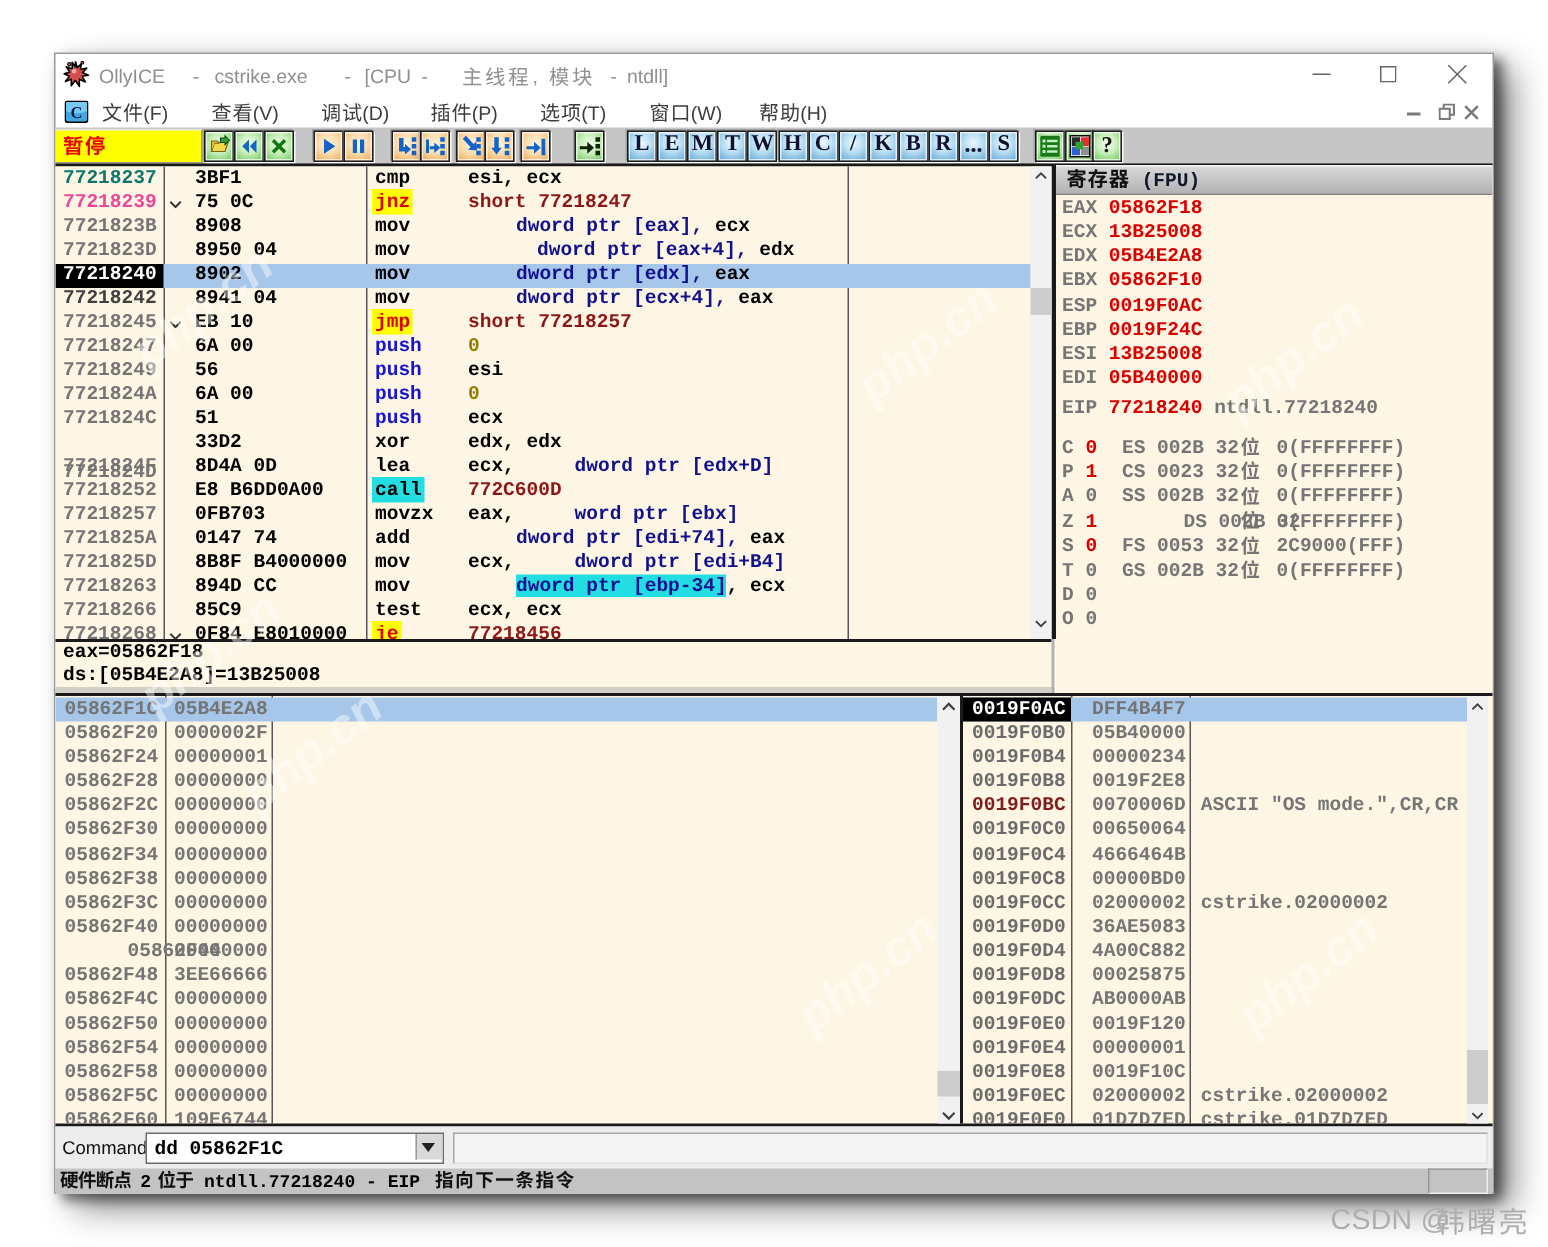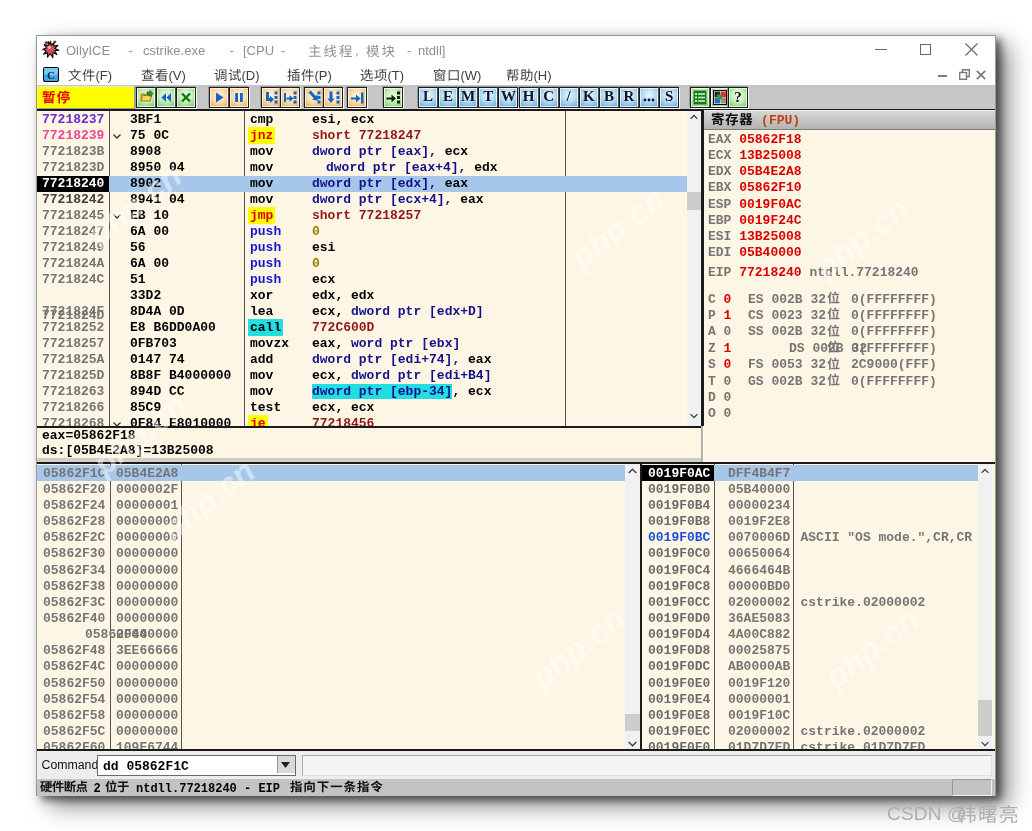--- a/index.html
+++ b/index.html
@@ -1,21 +1,21 @@
 <!DOCTYPE html>
 <html><head><meta charset="utf-8"><style>
 html,body{margin:0;padding:0;background:#fff;}
 #page{position:relative;width:1032px;height:831px;overflow:hidden;background:#fff;
  font-family:"Liberation Sans",sans-serif;}
 .mono{font-family:"Liberation Mono",monospace;font-weight:bold;font-size:13px;white-space:pre;}
 .m12{font-family:"Liberation Mono",monospace;font-weight:bold;font-size:12px;white-space:pre;}
 .abs{position:absolute;}
 .gray{color:#757575;}
 .red{color:#d90000;}
-.navy{color:#11118e;}
+.navy{color:#11118e;margin-left:32px;}
 .mar{color:#8f1616;}
 .oli{color:#977d00;}
 .blu{color:#1414d2;}
 .btn{position:absolute;border:1px solid #1c1c1c;box-shadow:inset 0 0 0 1px rgba(255,255,255,.75),1px 1px 0 rgba(255,255,255,.9),-1px -1px 0 rgba(120,120,120,.5);}
 .letterbtn{background:radial-gradient(circle at 50% 38%,#eef8fe 0%,#b5ddf2 45%,#5ea3d4 100%);
  font-family:"Liberation Serif",serif;font-weight:bold;font-size:15px;color:#101030;
  text-align:center;line-height:17.5px;}
 .greenbtn{background:radial-gradient(circle at 50% 42%,#f2fdee 0%,#c8efba 45%,#6cc45a 100%);}
 .orangebtn{background:radial-gradient(circle at 50% 42%,#fdf4e0 0%,#fadeaf 45%,#eda44e 100%);}
 .sb{position:absolute;background:#f1f1f1;}
@@ -266,21 +266,21 @@
 <div style="position:absolute;left:109px;top:111px;width:1px;height:315px;background:#555;"></div>
 <div style="position:absolute;left:243.5px;top:111px;width:1px;height:315px;background:#555;"></div>
 <div style="position:absolute;left:565px;top:111px;width:1px;height:315px;background:#555;"></div>
 <div style="position:absolute;left:110px;top:464px;width:1px;height:285px;background:#555;"></div>
 <div style="position:absolute;left:181px;top:464px;width:1px;height:285px;background:#555;"></div>
 <div style="position:absolute;left:714px;top:464px;width:1px;height:285px;background:#555;"></div>
 <div style="position:absolute;left:793px;top:464px;width:1px;height:285px;background:#555;"></div>
 <div style="position:absolute;left:37px;top:111px;width:664px;height:315px;overflow:hidden;">
       <div style="position:absolute;left:0px;top:65.22px;width:650px;height:16px;background:#a6c6ea;"></div>
       <div style="position:absolute;left:0px;top:65.22px;width:72px;height:16px;background:#000;"></div>
-      <div style="position:absolute;left:5px;top:-1.1px;height:16px;line-height:16px;"><span class="mono" style="color:#6d28d9">77218237</span></div>
+      <div style="position:absolute;left:5px;top:-1.1px;height:16px;line-height:16px;"><span class="mono" style="color:#0f766e">77218237</span></div>
       <div style="position:absolute;left:93px;top:-1.1px;height:16px;line-height:16px;"><span class="mono">3BF1</span></div>
       <div style="position:absolute;left:213px;top:-1.1px;height:16px;line-height:16px;"><span class="mono">cmp</span></div>
       <div style="position:absolute;left:275px;top:-1.1px;height:16px;line-height:16px;"><span class="mono"><span>esi, ecx</span></span></div>
       <div style="position:absolute;left:5px;top:14.93px;height:16px;line-height:16px;"><span class="mono" style="color:#ec4899">77218239</span></div>
       <svg style="position:absolute;left:76px;top:22.93px" width="8" height="5" viewBox="0 0 8 5">
         <path d="M0.5 0.5 L4 4 L7.5 0.5" fill="none" stroke="#333" stroke-width="1.3"></path>
       </svg>
       <div style="position:absolute;left:93px;top:14.93px;height:16px;line-height:16px;"><span class="mono">75 0C</span></div>
       <div style="position:absolute;left:211px;top:14.93px;height:16px;line-height:16px;"><span class="mono" style="background:#ffff00;color:#e00000;padding:1px 2px;">jnz</span></div>
       <div style="position:absolute;left:275px;top:14.93px;height:16px;line-height:16px;"><span class="mono"><span class="mar">short 77218247</span></span></div>
@@ -372,21 +372,21 @@
 <svg style="position:absolute;left:690px;top:412px" width="8" height="7" viewBox="0 0 14 9">
       <path d="M1 2 L7 8 L13 2" fill="none" stroke="#404040" stroke-width="2.2"></path>
     </svg>
 <div class="sbthumb" style="left:687px;top:192px;width:14px;height:18px;"></div>
 <div style="position:absolute;left:704px;top:110px;width:291px;height:354px;overflow:hidden;">
       <div style="position:absolute;left:0px;top:0px;width:291px;height:18px;background:linear-gradient(#d8d8d8,#b2b2b2);border-top:1px solid #efefef;border-bottom:1px solid #7e7e7e;"></div>
       <div style="position:absolute;left:7px;top:1.5px;white-space:nowrap;font-size:13px;color:#111;"><svg width="42.3" height="17.3" viewBox="0 0 3133 1280" fill="#111" style="vertical-align:-5.1px;">
           <path transform="translate(0,900) scale(1,-1)" d="M423 834C429 818 435 800 440 782H67V575H178V679H816V575H933V782H573C566 807 556 834 545 856ZM156 244V-47H266V3H565C578 -26 590 -62 594 -89C670 -89 726 -88 766 -72C808 -55 819 -26 819 31V286H945V390H785L822 441C758 472 645 509 548 532H811V625H554L560 665H448L442 625H184V532H397C358 491 285 466 151 450C164 435 181 412 192 390H55V286H700V34C700 22 695 18 680 17L589 18V244ZM473 461C546 442 627 416 691 390H326C392 408 439 431 473 461ZM266 156H477V92H266Z"></path>
           <path transform="translate(1044,900) scale(1,-1)" d="M603 344V275H349V163H603V40C603 27 598 23 582 22C566 22 506 22 456 25C471 -9 485 -56 490 -90C570 -91 629 -89 671 -73C714 -55 724 -23 724 37V163H962V275H724V312C791 359 858 418 909 472L833 533L808 527H426V419H700C669 391 634 364 603 344ZM368 850C357 807 343 763 326 719H55V604H275C213 484 128 374 18 303C37 274 63 221 75 188C108 211 140 236 169 262V-88H290V398C337 462 377 532 410 604H947V719H459C471 753 483 786 493 820Z"></path>
           <path transform="translate(2089,900) scale(1,-1)" d="M227 708H338V618H227ZM648 708H769V618H648ZM606 482C638 469 676 450 707 431H484C500 456 514 482 527 508L452 522V809H120V517H401C387 488 369 459 348 431H45V327H243C184 280 110 239 20 206C42 185 72 140 84 112L120 128V-90H230V-66H337V-84H452V227H292C334 258 371 292 404 327H571C602 291 639 257 679 227H541V-90H651V-66H769V-84H885V117L911 108C928 137 961 182 987 204C889 229 794 273 722 327H956V431H785L816 462C794 480 759 500 722 517H884V809H540V517H642ZM230 37V124H337V37ZM651 37V124H769V37Z"></path>
-        </svg><span class="mono" style="color:#c2410c;"> (FPU)</span></div>
+        </svg><span class="mono" style="color:#0f172a;"> (FPU)</span></div>
       <div style="position:absolute;left:4px;top:19.7px;height:16px;line-height:16px;"><span class="mono gray">EAX </span><span class="mono red">05862F18</span></div>
       <div style="position:absolute;left:4px;top:35.91px;height:16px;line-height:16px;"><span class="mono gray">ECX </span><span class="mono red">13B25008</span></div>
       <div style="position:absolute;left:4px;top:52.12px;height:16px;line-height:16px;"><span class="mono gray">EDX </span><span class="mono red">05B4E2A8</span></div>
       <div style="position:absolute;left:4px;top:68.33px;height:16px;line-height:16px;"><span class="mono gray">EBX </span><span class="mono red">05862F10</span></div>
       <div style="position:absolute;left:4px;top:84.54px;height:16px;line-height:16px;"><span class="mono gray">ESP </span><span class="mono red">0019F0AC</span></div>
       <div style="position:absolute;left:4px;top:100.75px;height:16px;line-height:16px;"><span class="mono gray">EBP </span><span class="mono red">0019F24C</span></div>
       <div style="position:absolute;left:4px;top:116.96px;height:16px;line-height:16px;"><span class="mono gray">ESI </span><span class="mono red">13B25008</span></div>
       <div style="position:absolute;left:4px;top:133.17px;height:16px;line-height:16px;"><span class="mono gray">EDI </span><span class="mono red">05B40000</span></div>
       <div style="position:absolute;left:4px;top:153.2px;height:16px;line-height:16px;"><span class="mono gray">EIP </span><span class="mono red">77218240</span><span class="mono gray"> ntdll.77218240</span></div>
       <div style="position:absolute;left:4px;top:179.5px;height:16px;line-height:16px;"><span class="mono gray">C </span><span class="mono red">0</span></div>
@@ -479,21 +479,21 @@
       <div style="position:absolute;left:0px;top:1px;width:336px;height:16px;background:#a6c6ea;"></div>
       <div style="position:absolute;left:0px;top:1px;width:72px;height:16px;background:#000;"></div>
       <div style="position:absolute;left:6px;top:-0.4px;height:16px;line-height:16px;"><span class="mono" style="color:#fff">0019F0AC</span></div>
       <div style="position:absolute;left:86px;top:-0.4px;height:16px;line-height:16px;"><span class="mono gray">DFF4B4F7</span></div>
       <div style="position:absolute;left:6px;top:15.75px;height:16px;line-height:16px;"><span class="mono" style="color:#6b6b6b">0019F0B0</span></div>
       <div style="position:absolute;left:86px;top:15.75px;height:16px;line-height:16px;"><span class="mono gray">05B40000</span></div>
       <div style="position:absolute;left:6px;top:31.9px;height:16px;line-height:16px;"><span class="mono" style="color:#6b6b6b">0019F0B4</span></div>
       <div style="position:absolute;left:86px;top:31.9px;height:16px;line-height:16px;"><span class="mono gray">00000234</span></div>
       <div style="position:absolute;left:6px;top:48.05px;height:16px;line-height:16px;"><span class="mono" style="color:#6b6b6b">0019F0B8</span></div>
       <div style="position:absolute;left:86px;top:48.05px;height:16px;line-height:16px;"><span class="mono gray">0019F2E8</span></div>
-      <div style="position:absolute;left:6px;top:64.2px;height:16px;line-height:16px;"><span class="mono" style="color:#1d4ed8">0019F0BC</span></div>
+      <div style="position:absolute;left:6px;top:64.2px;height:16px;line-height:16px;"><span class="mono" style="color:#7f1d1d">0019F0BC</span></div>
       <div style="position:absolute;left:86px;top:64.2px;height:16px;line-height:16px;"><span class="mono gray">0070006D</span></div>
       <div style="position:absolute;left:158.5px;top:64.2px;height:16px;line-height:16px;"><span class="mono gray">ASCII "OS mode.",CR,CR</span></div>
       <div style="position:absolute;left:6px;top:80.35px;height:16px;line-height:16px;"><span class="mono" style="color:#6b6b6b">0019F0C0</span></div>
       <div style="position:absolute;left:86px;top:80.35px;height:16px;line-height:16px;"><span class="mono gray">00650064</span></div>
       <div style="position:absolute;left:6px;top:96.5px;height:16px;line-height:16px;"><span class="mono" style="color:#6b6b6b">0019F0C4</span></div>
       <div style="position:absolute;left:86px;top:96.5px;height:16px;line-height:16px;"><span class="mono gray">4666464B</span></div>
       <div style="position:absolute;left:6px;top:112.65px;height:16px;line-height:16px;"><span class="mono" style="color:#6b6b6b">0019F0C8</span></div>
       <div style="position:absolute;left:86px;top:112.65px;height:16px;line-height:16px;"><span class="mono gray">00000BD0</span></div>
       <div style="position:absolute;left:6px;top:128.8px;height:16px;line-height:16px;"><span class="mono" style="color:#6b6b6b">0019F0CC</span></div>
       <div style="position:absolute;left:86px;top:128.8px;height:16px;line-height:16px;"><span class="mono gray">02000002</span></div>

